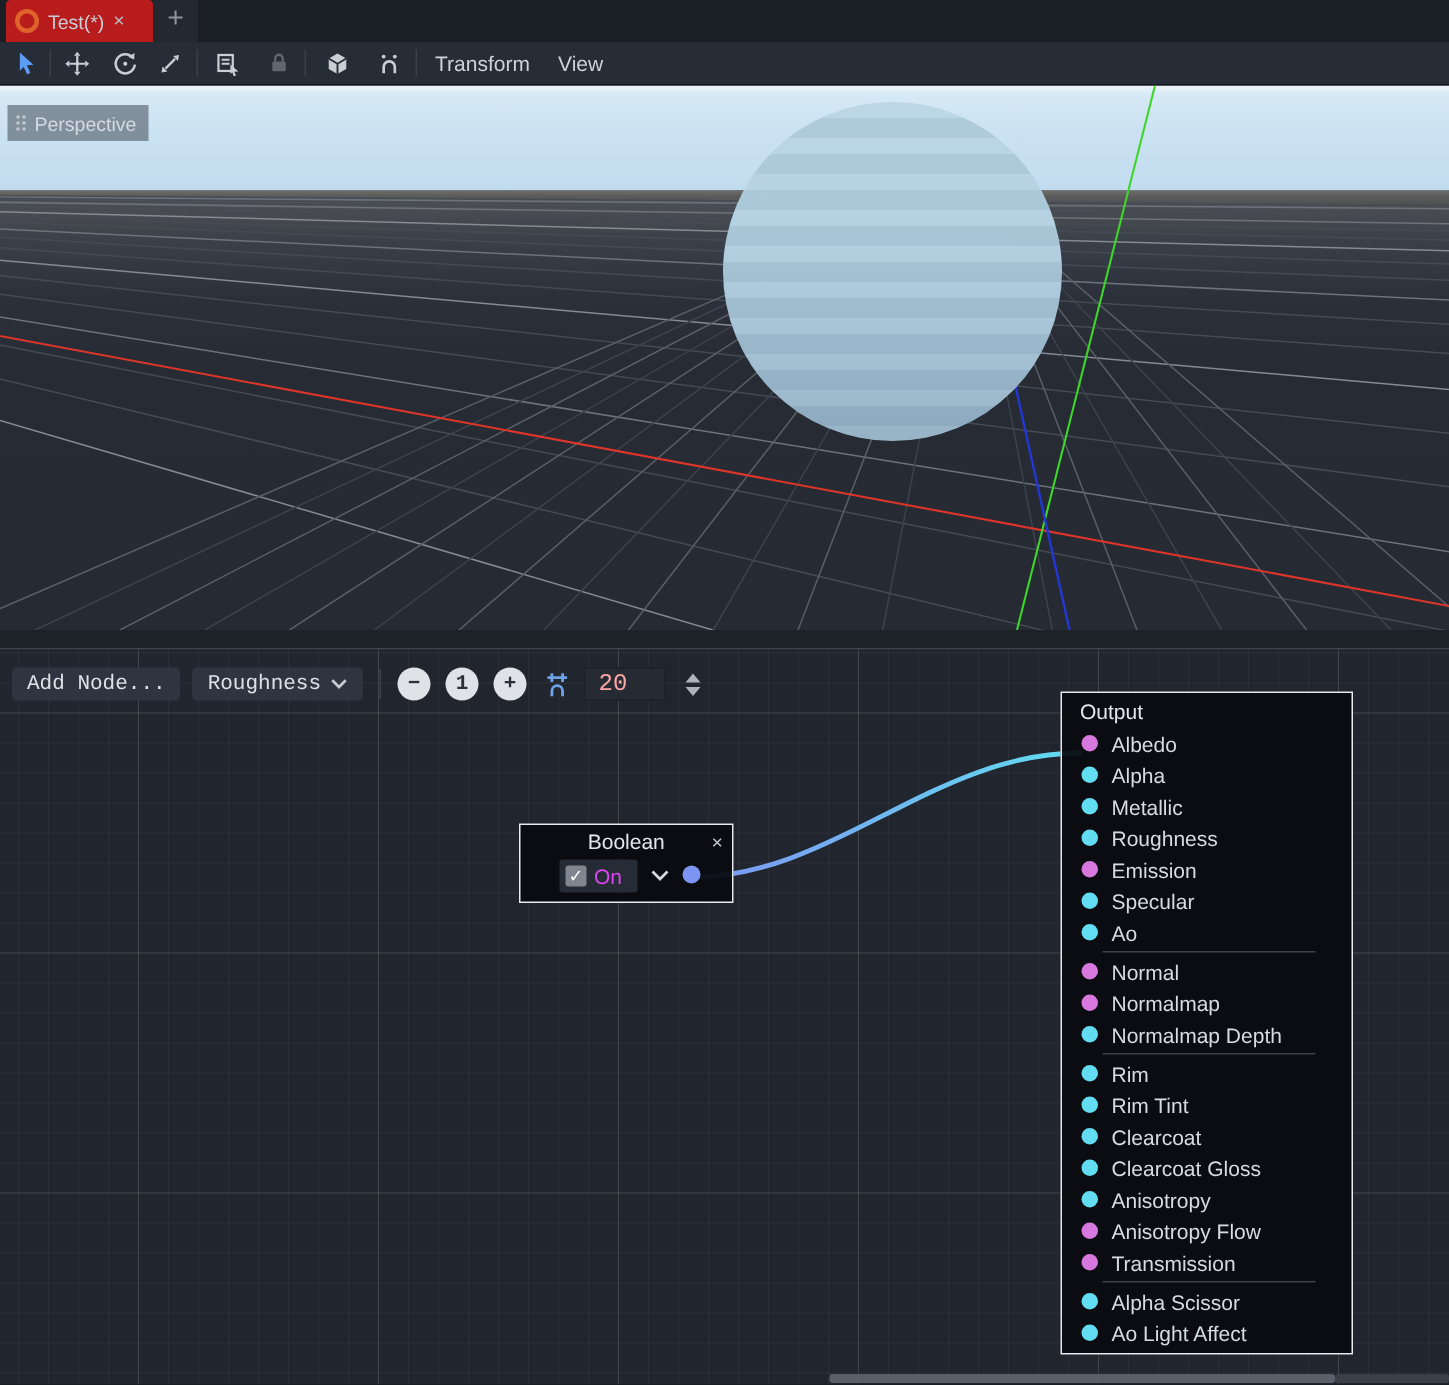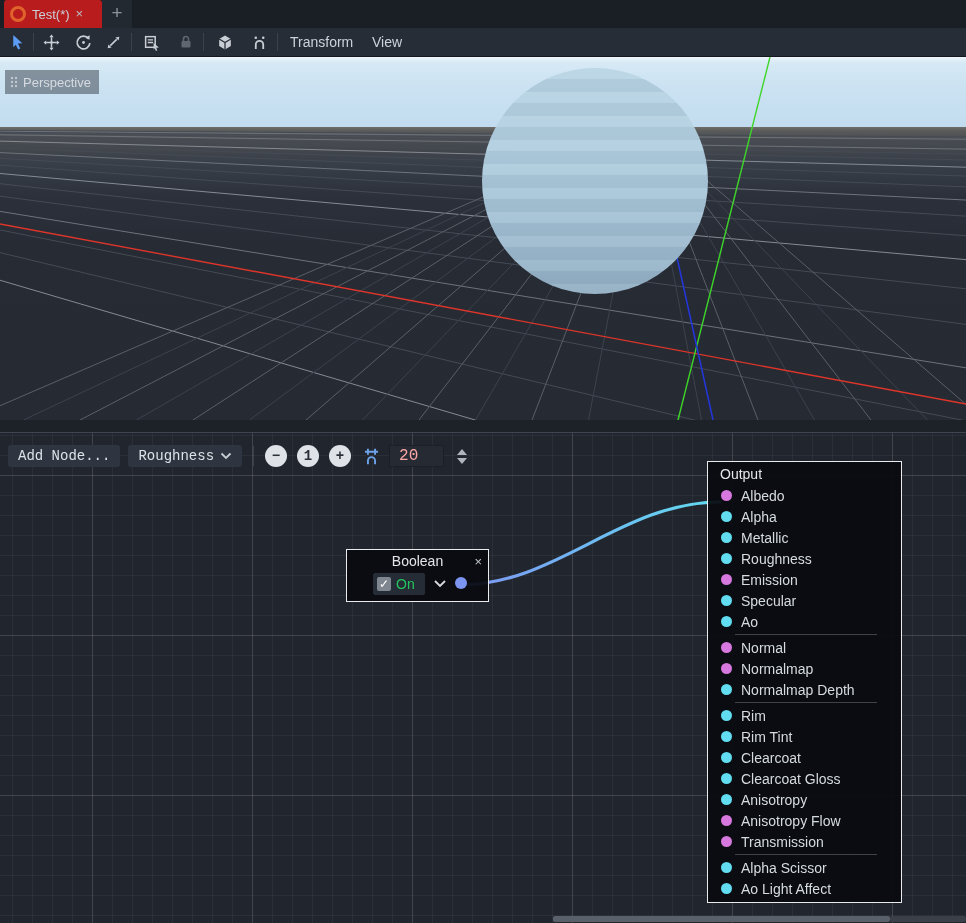--- a/index.html
+++ b/index.html
@@ -66,21 +66,21 @@
   .port-label{font-size:14px;color:#d6dbe0;white-space:nowrap;}
   .port-sep{border-top:1px solid rgba(255,255,255,0.22);margin:2px 24px 2px 27px;}
   #bool-node{left:346px;top:116px;width:143px;height:53px;}
   #bool-title{position:relative;height:22px;line-height:23px;text-align:center;font-size:14px;color:#e3e6ea;}
   #bool-close{position:absolute;right:6px;top:0;color:#c3c8cf;font-size:13px;}
   #bool-body{position:relative;height:29px;}
   #bool-chip{position:absolute;left:26px;top:1px;width:52px;height:22px;background:#262c36;border-radius:2px;
        display:flex;align-items:center;gap:5px;padding-left:4px;box-sizing:border-box;}
   #bool-check{width:14px;height:14px;background:#7f868f;border-radius:2px;color:#ffffff;
        font-size:12px;line-height:14px;text-align:center;}
-  #bool-on{font-size:14px;color:#22c55e;}
+  #bool-on{font-size:14px;color:#d946ef;}
   #bool-chevron{position:absolute;left:86px;top:7px;}
   #bool-port{position:absolute;left:108px;top:5px;width:12px;height:12px;border-radius:50%;}
   #wire-svg,#vp-grid{pointer-events:none;}
   #scroll-thumb{position:absolute;left:553px;top:483px;width:337px;height:6px;background:#5a606a;border-radius:2px;}
   #scroll-tail{position:absolute;left:890px;top:483px;width:76px;height:6px;background:#3a3f48;border-radius:2px;}
 </style>
 </head>
 <body>
 
 <div id="app">

